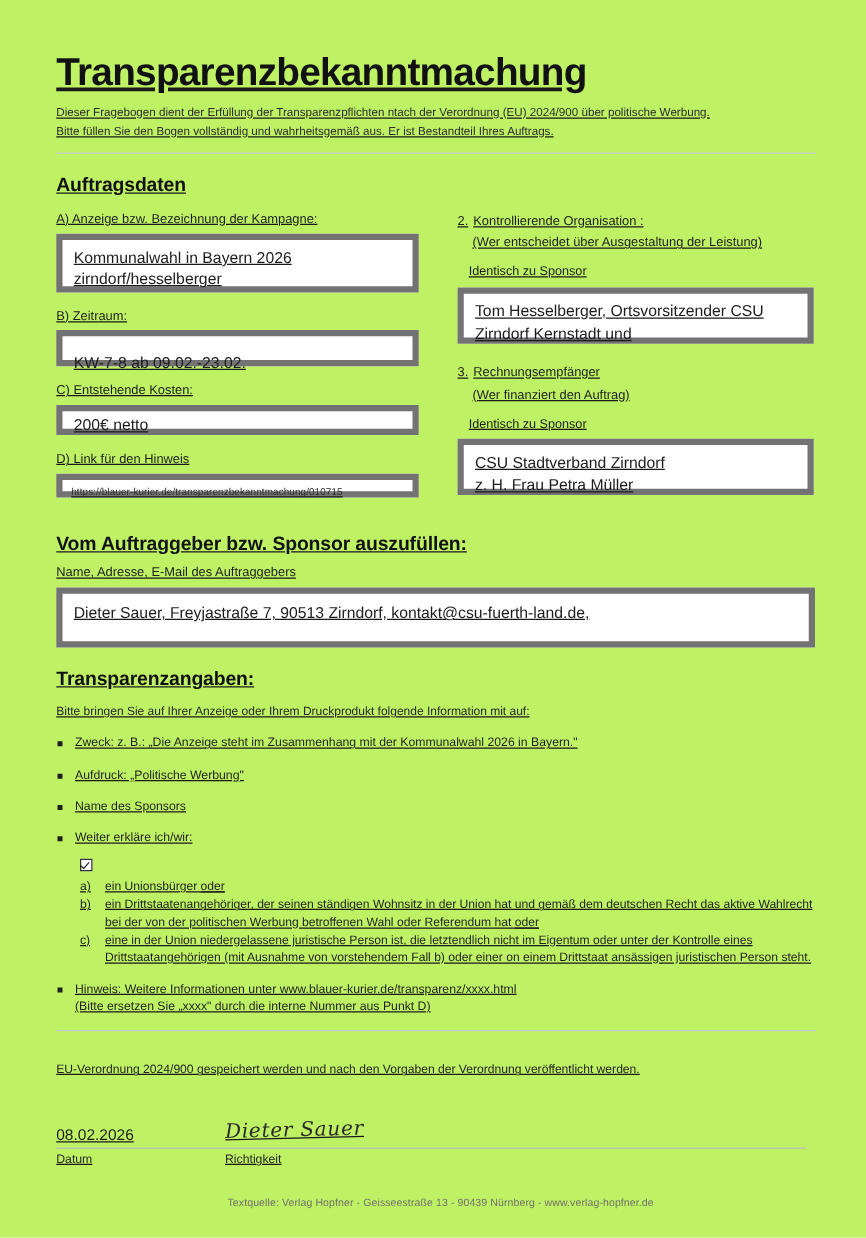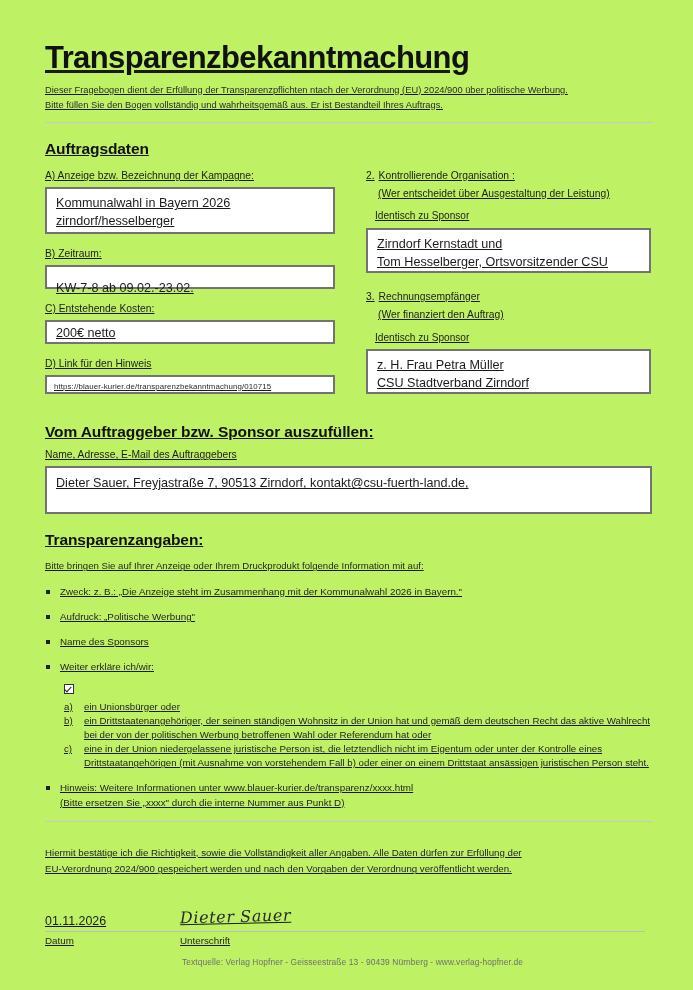--- a/index.html
+++ b/index.html
@@ -86,21 +86,21 @@
     padding-left: 12px;
     margin-bottom: 9px;
   }
   .field-label.ident {
     padding-left: 9px;
     margin-bottom: 5px;
     font-size: 10.1px;
   }
 
   .box {
-    border: 2px solid #737373;
+    border: 5px solid #737373;
     background: #fff;
     box-sizing: border-box;
     font-size: 12.6px;
     line-height: 1.42;
     color: #1c1c1c;
     padding: 6px 8px 6px 9px;
     margin-bottom: 13px;
   }
   .box.a  { width: 290px; height: 47px; }
   .box.b  { width: 290px; height: 24px; padding-top: 13px; }
@@ -302,33 +302,33 @@
 
     <div class="col-right">
 
       <div class="field-label num">
         <span>2.</span>
         <span>Kontrollierende Organisation :</span>
       </div>
       <div class="field-label hint">(Wer entscheidet über Ausgestaltung der Leistung)</div>
       <div class="field-label ident">Identisch zu Sponsor</div>
       <div class="box org">
+        <div>Tom Hesselberger, Ortsvorsitzender CSU</div>
         <div>Zirndorf Kernstadt und</div>
-        <div>Tom Hesselberger, Ortsvorsitzender CSU</div>
       </div>
 
       <div class="field-label num">
         <span>3.</span>
         <span>Rechnungsempfänger</span>
       </div>
       <div class="field-label hint">(Wer finanziert den Auftrag)</div>
       <div class="field-label ident">Identisch zu Sponsor</div>
       <div class="box inv">
+        <div>CSU Stadtverband Zirndorf</div>
         <div>z. H. Frau Petra Müller</div>
-        <div>CSU Stadtverband Zirndorf</div>
       </div>
 
     </div>
   </div>
 
   <div class="section-title tight">Vom Auftraggeber bzw. Sponsor auszufüllen:</div>
   <div class="field-label">Name, Adresse, E-Mail des Auftraggebers</div>
   <div class="box sponsor">Dieter Sauer, Freyjastraße 7, 90513 Zirndorf, kontakt@csu-fuerth-land.de,</div>
 
   <div class="section-title">Transparenzangaben:</div>
@@ -363,31 +363,30 @@
 
     <li class="hint-li">
       <span class="sub2">Hinweis: Weitere Informationen unter www.blauer-kurier.de/transparenz/xxxx.html</span>
       <span class="sub2">(Bitte ersetzen Sie „xxxx" durch die interne Nummer aus Punkt D)</span>
     </li>
   </ul>
 
   <hr class="rule2">
 
   <div class="confirm">
-    <div>Hiermit bestätige ich die Richtigkeit, sowie die Vollständigkeit aller Angaben. Alle Daten dürfen zur Erfüllung der</div>
     <div>EU-Verordnung 2024/900 gespeichert werden und nach den Vorgaben der Verordnung veröffentlicht werden.</div>
   </div>
 
   <div class="sig-block">
     <div class="sig-row">
-      <span class="sig-date">01.11.2026</span>
+      <span class="sig-date">08.02.2026</span>
       <span class="sig-name">Dieter Sauer</span>
     </div>
     <div class="sig-line"></div>
     <div class="sig-labels">
       <span class="l1">Datum</span>
-      <span class="l2">Unterschrift</span>
+      <span class="l2">Richtigkeit</span>
     </div>
   </div>
 
   <div class="footer">Textquelle: Verlag Hopfner - Geisseestraße 13 - 90439 Nürnberg - www.verlag-hopfner.de</div>
 
 </div>
 
 </body></html>

